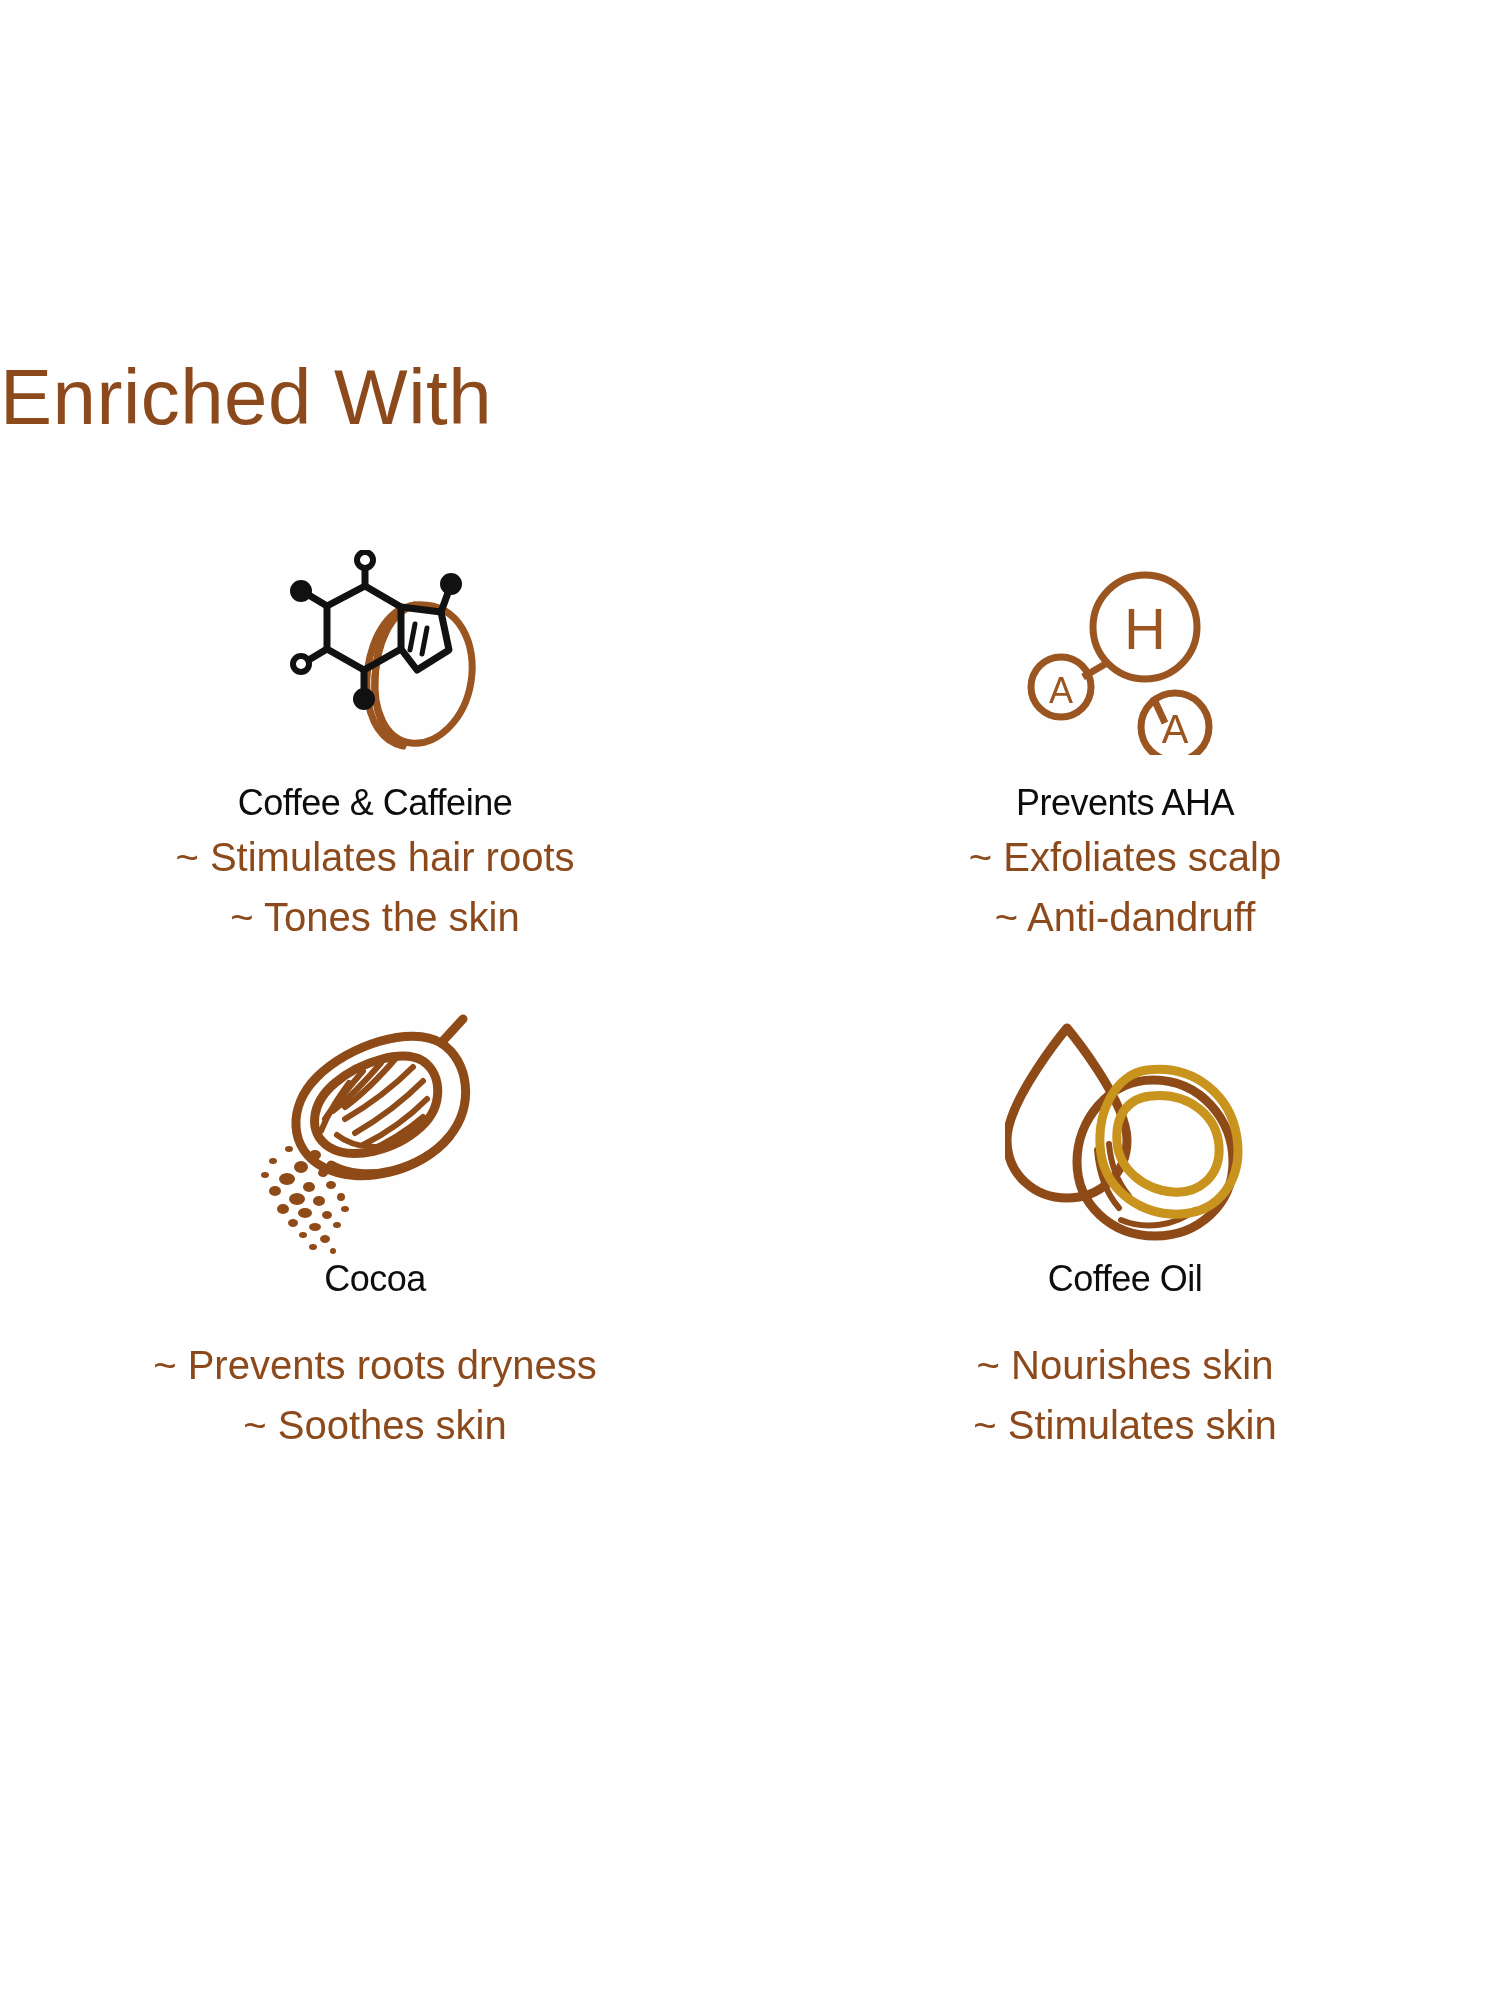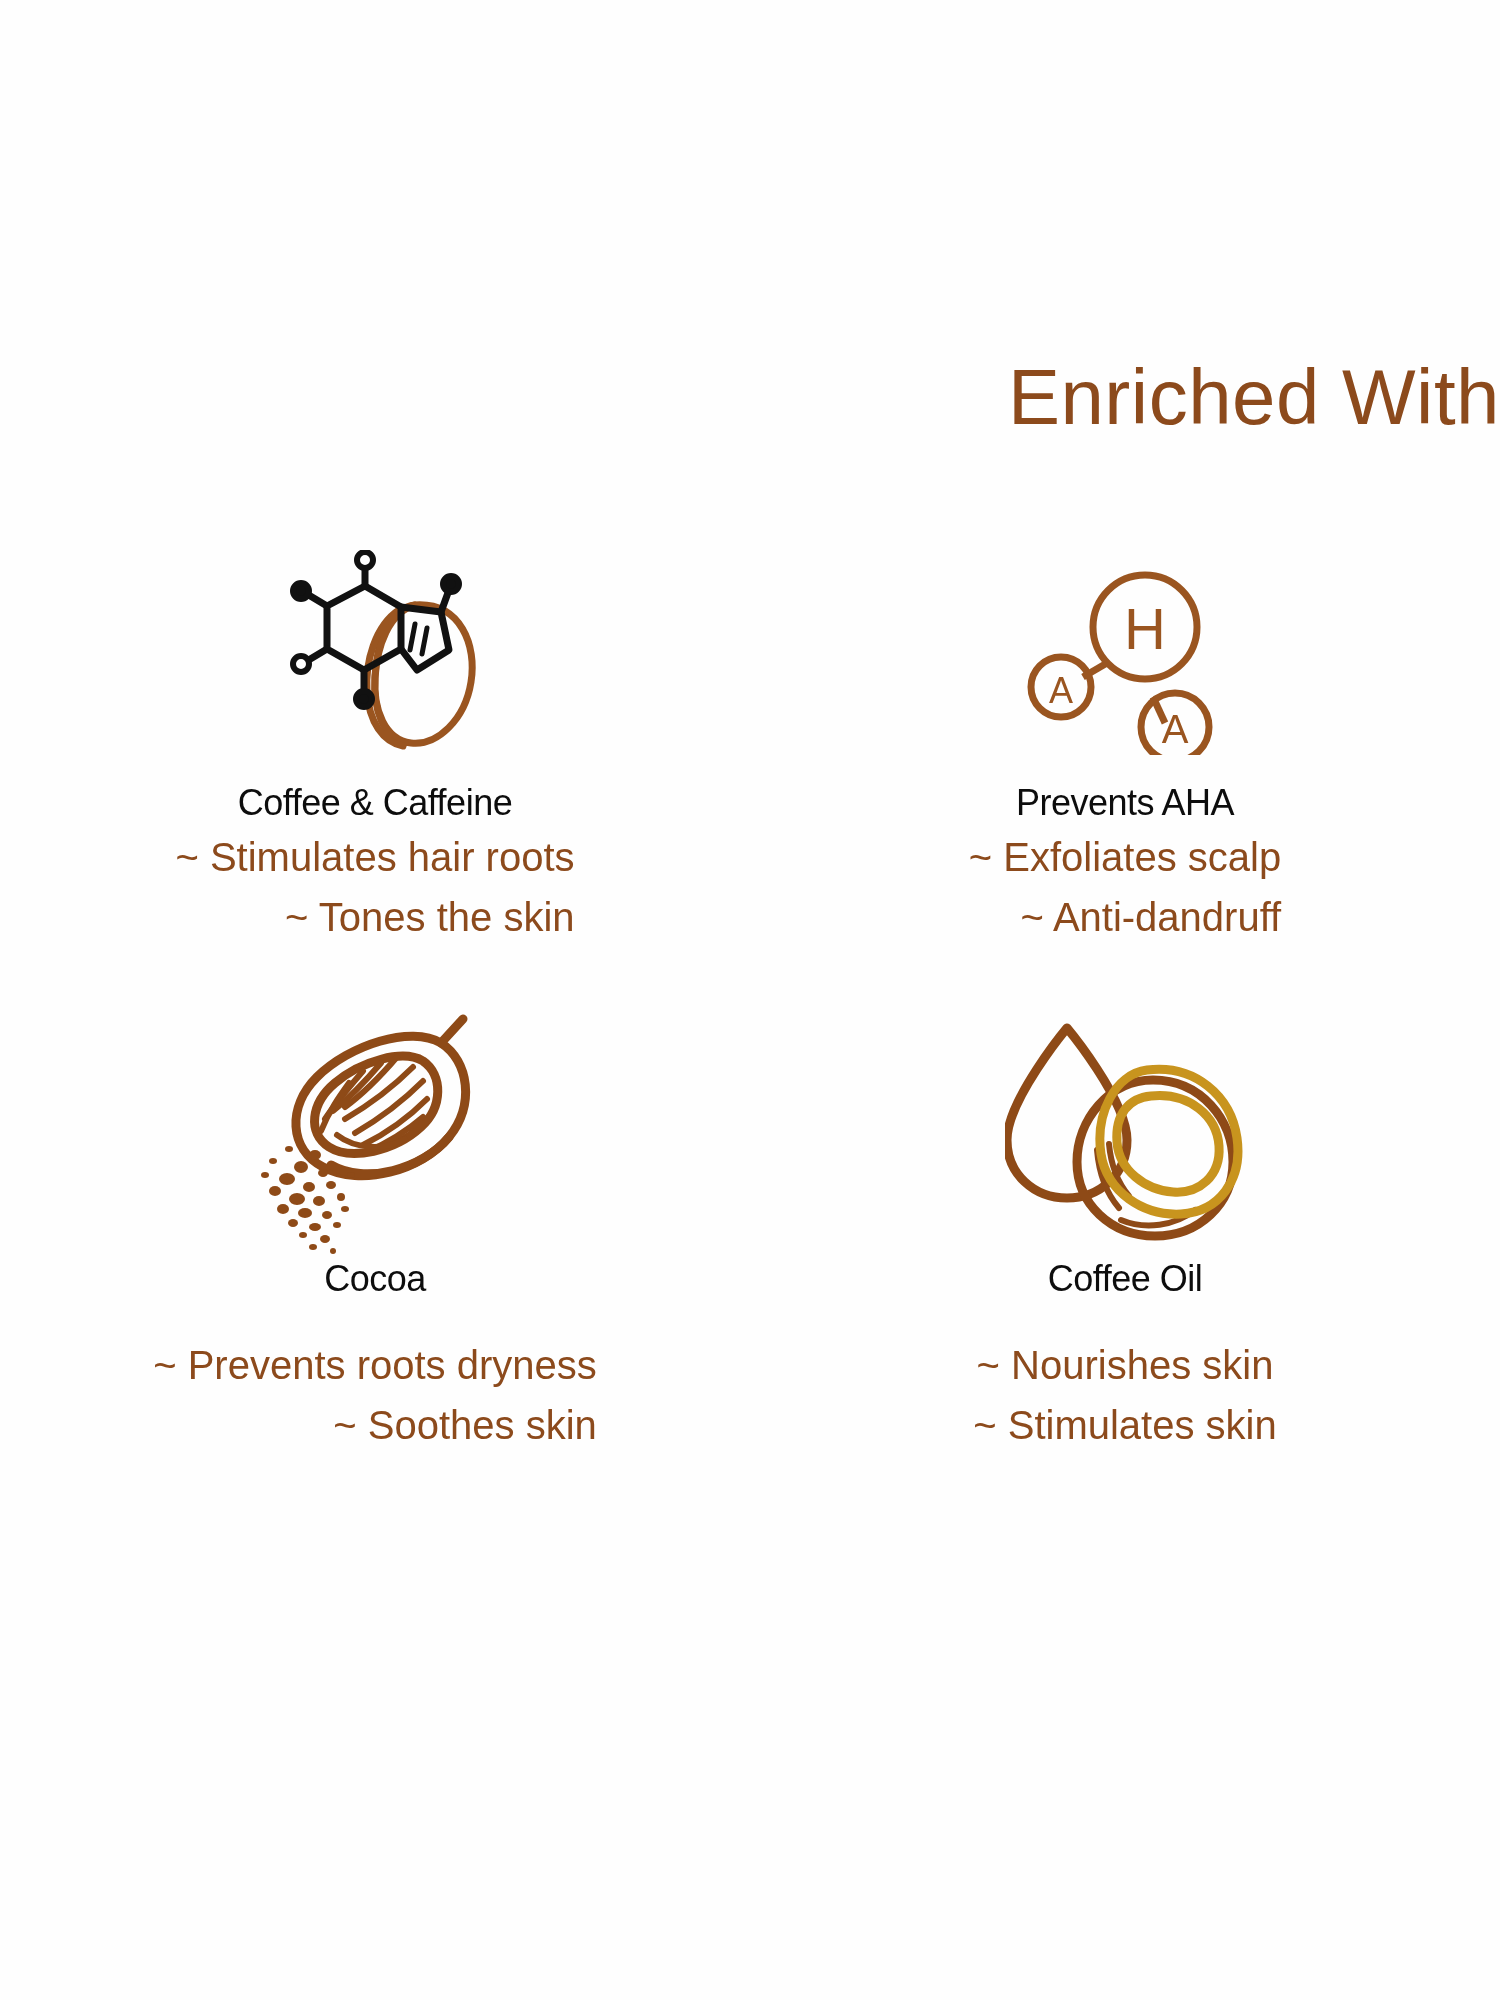--- a/index.html
+++ b/index.html
@@ -20,21 +20,21 @@
     background: #fefefe;
     box-sizing: border-box;
   }
 
   
   .title {
     position: absolute;
     top: 358px;
     left: 0;
     width: 1500px;
-    text-align: right;
+    text-align: left;
     font-size: 78px;
     font-weight: 300;
     letter-spacing: 0.5px;
     color: #8C4A1C;
     font-family: "Liberation Sans", sans-serif;
     line-height: 1.0;
   }
 
   
   .grid {
@@ -78,21 +78,21 @@
     color: #8C4A1C;
     font-size: 40px;
     font-weight: 300;
     line-height: 1.35;
     font-family: "Liberation Sans", sans-serif;
   }
   .benefit-line {
     display: block;
     white-space: nowrap;
   }
-  .benefit-line + .benefit-line { margin-top: 6px; text-align: right; }
+  .benefit-line + .benefit-line { margin-top: 6px; }
 
   
   .row2 .card-title { margin-top: -4px; }
   .row2 .benefits { margin-top: 40px; }
 </style>
 </head>
 <body>
 
 <div class="page">
 

